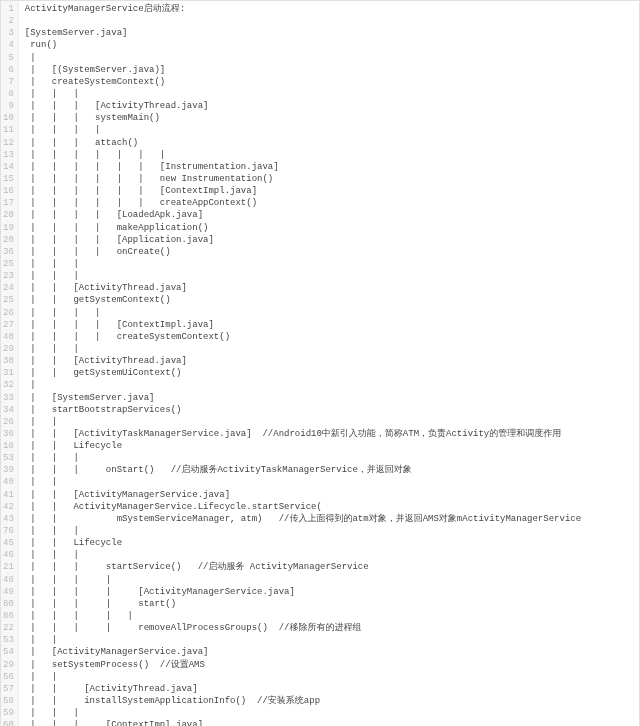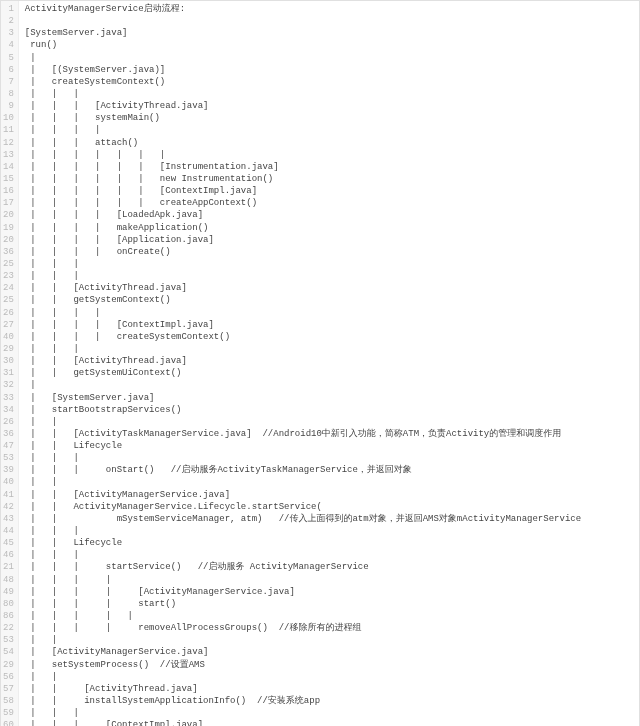--- a/index.html
+++ b/index.html
@@ -69,28 +69,28 @@
       <span class="ln">27</span>
       <span class="ln">40</span>
       <span class="ln">29</span>
       <span class="ln">30</span>
       <span class="ln">31</span>
       <span class="ln">32</span>
       <span class="ln">33</span>
       <span class="ln">34</span>
       <span class="ln">26</span>
       <span class="ln">36</span>
-      <span class="ln">47</span>
+      <span class="ln">18</span>
       <span class="ln">53</span>
       <span class="ln">39</span>
       <span class="ln">40</span>
       <span class="ln">41</span>
       <span class="ln">42</span>
       <span class="ln">43</span>
-      <span class="ln">44</span>
+      <span class="ln">76</span>
       <span class="ln">45</span>
       <span class="ln">46</span>
       <span class="ln">21</span>
       <span class="ln">48</span>
       <span class="ln">49</span>
       <span class="ln">80</span>
       <span class="ln">86</span>
       <span class="ln">22</span>
       <span class="ln">53</span>
       <span class="ln">54</span>

